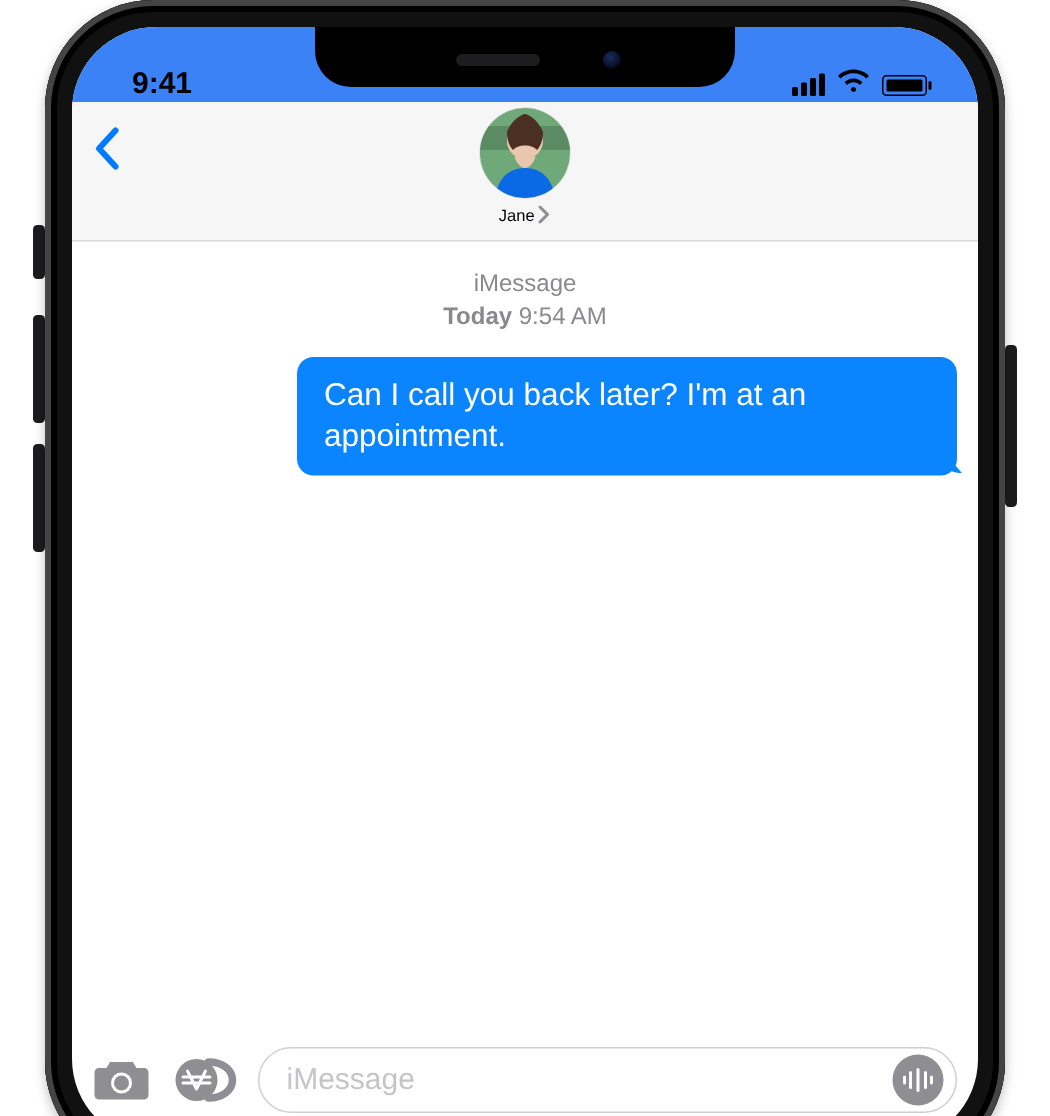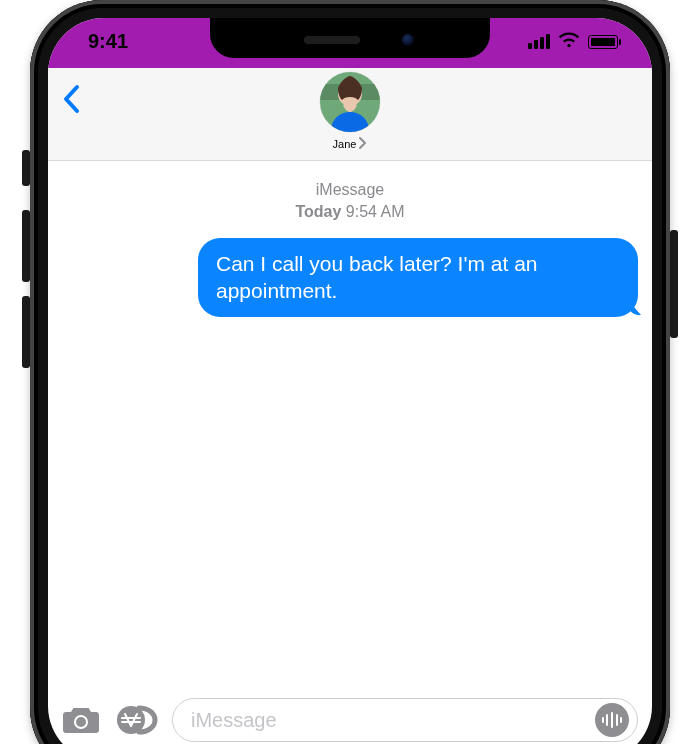--- a/index.html
+++ b/index.html
@@ -77,26 +77,26 @@
   .btn-l2 { left: 22px; top: 210px; width: 8px; height: 72px; }
   .btn-l3 { left: 22px; top: 296px; width: 8px; height: 72px; }
   .btn-r1 { right: 22px; top: 230px; width: 8px; height: 108px; }
 
   
   .status {
     flex: 0 0 auto;
     height: 50px;
     display: flex;
     justify-content: space-between;
-    align-items: flex-start;
+    align-items: flex-end;
     padding: 12px 28px 0 40px;
     font-size: 20px;
     font-weight: 600;
     color: #000;
-    background: #a21caf;
+    background: #3b82f6;
   }
   .status .right { display: flex; align-items: center; gap: 8px; padding-right: 6px; }
   .sig { display: flex; gap: 2px; align-items: flex-end; }
   .sig span { width: 4px; background: #000; border-radius: 1px; }
   .sig span:nth-child(1){height:6px} .sig span:nth-child(2){height:9px}
   .sig span:nth-child(3){height:12px} .sig span:nth-child(4){height:15px}
   .batt {
     width: 30px; height: 14px; border: 1.6px solid #000; border-radius: 3px;
     position: relative;
   }
@@ -158,21 +158,21 @@
   .tstamp .heavy { font-weight: 600; margin-top: 22px; }
 
   .bubble-row { display: flex; justify-content: flex-end; position: relative; }
   .bubble {
     max-width: 440px;
     background: #0a84ff;
     color: #fff;
     font-size: 21px;
     line-height: 1.3;
     padding: 12px 18px;
-    border-radius: 22px;
+    border-radius: 11px;
     position: relative;
   }
   .bubble::after {
     content: "";
     position: absolute;
     right: -4px;
     bottom: 2px;
     width: 16px;
     height: 16px;
     background: #0a84ff;

